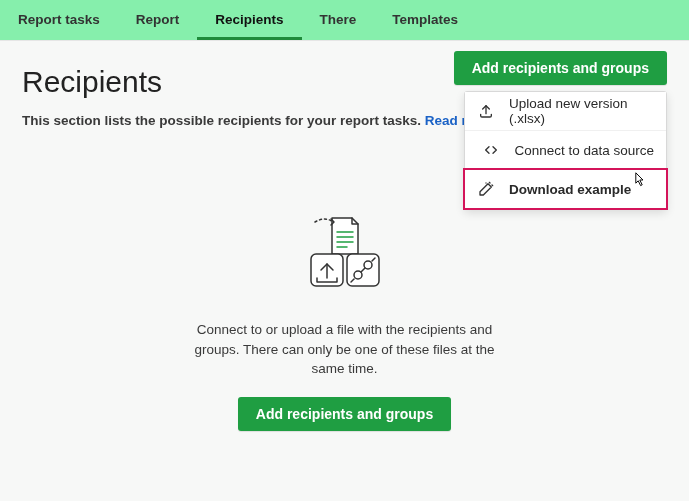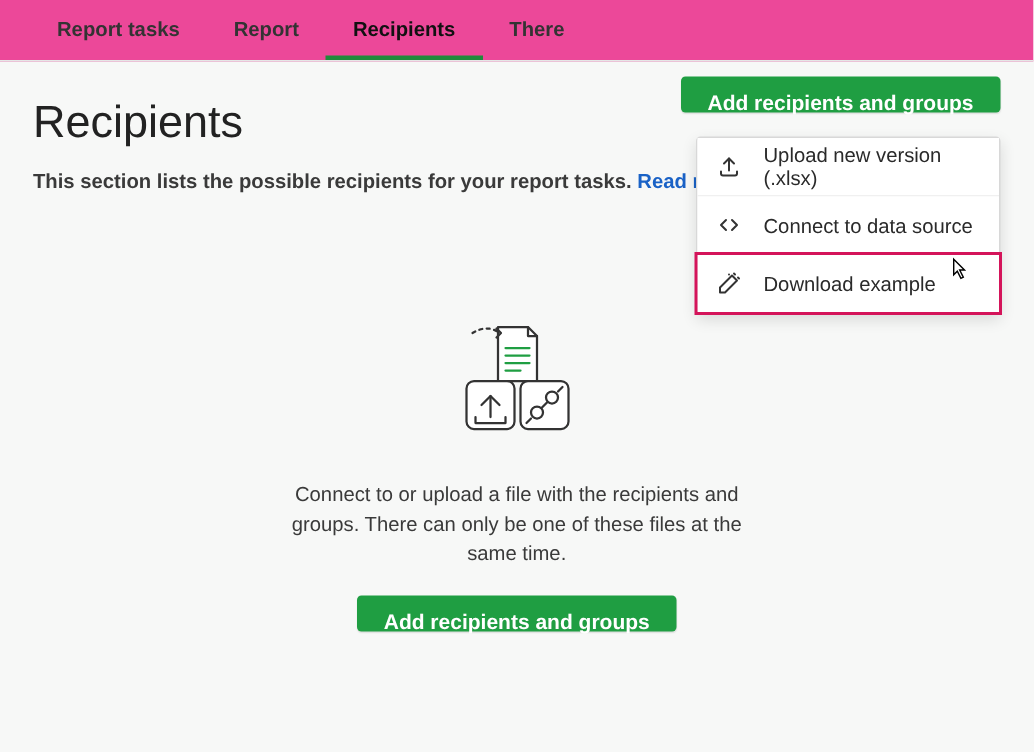--- a/index.html
+++ b/index.html
@@ -8,23 +8,23 @@
     width: 689px;
     height: 501px;
     font-family: "Segoe UI", Arial, sans-serif;
     background: #f7f8f7;
     color: #1a1a1a;
     overflow: hidden;
   }
   .tabbar {
     display: flex;
     gap: 0;
-    background: #ec4899;
+    background: #86efac;
     border-bottom: 1px solid #e6e6e6;
-    padding-left: 20px;
+    padding-left: 0;
     height: 40px;
     align-items: flex-end;
   }
   .tab {
     padding: 0 18px;
     height: 40px;
     line-height: 40px;
     font-size: 13.5px;
     font-weight: 600;
     color: #333;
@@ -63,21 +63,21 @@
     margin-left: 2px;
   }
   .primary-btn {
     background: #1f9e42;
     color: #fff;
     font-size: 14px;
     font-weight: 600;
     border: none;
     border-radius: 3px;
     padding: 0 18px;
-    height: 24px;
+    height: 34px;
     line-height: 34px;
     cursor: pointer;
     box-shadow: 0 1px 1px rgba(0,0,0,0.1);
   }
   .top-btn {
     position: absolute;
     top: 10px;
     right: 22px;
   }
   .menu {
@@ -100,23 +100,25 @@
     color: #2a2a2a;
     cursor: pointer;
     gap: 14px;
     background: #fff;
   }
   .menu-item.highlight {
     outline: 2px solid #d4145a;
     outline-offset: 0;
     position: relative;
     z-index: 2;
+    font-weight: bold;
   }
   .menu-item:not(:last-child){
     border-bottom: 1px solid #f0f0f0;
+    justify-content: flex-end;
   }
   .micon {
     width: 18px;
     height: 18px;
     display: flex;
     align-items: center;
     justify-content: center;
     flex-shrink: 0;
   }
   .empty {
@@ -155,20 +157,21 @@
   }
 </style>
 </head>
 <body>
 
 <div class="tabbar">
   <div class="tab">Report tasks</div>
   <div class="tab">Report</div>
   <div class="tab active">Recipients</div>
   <div class="tab">There</div>
+  <div class="tab">Templates</div>
 </div>
 
 <div class="page">
   <button class="primary-btn top-btn">Add recipients and groups</button>
 
   <div class="menu">
     <div class="menu-item">
       <span class="micon">
         <svg width="16" height="16" viewBox="0 0 24 24" fill="none" stroke="#333" stroke-width="2" stroke-linecap="round" stroke-linejoin="round">
             <path d="M4 17v2a2 2 0 0 0 2 2h12a2 2 0 0 0 2-2v-2"></path>

